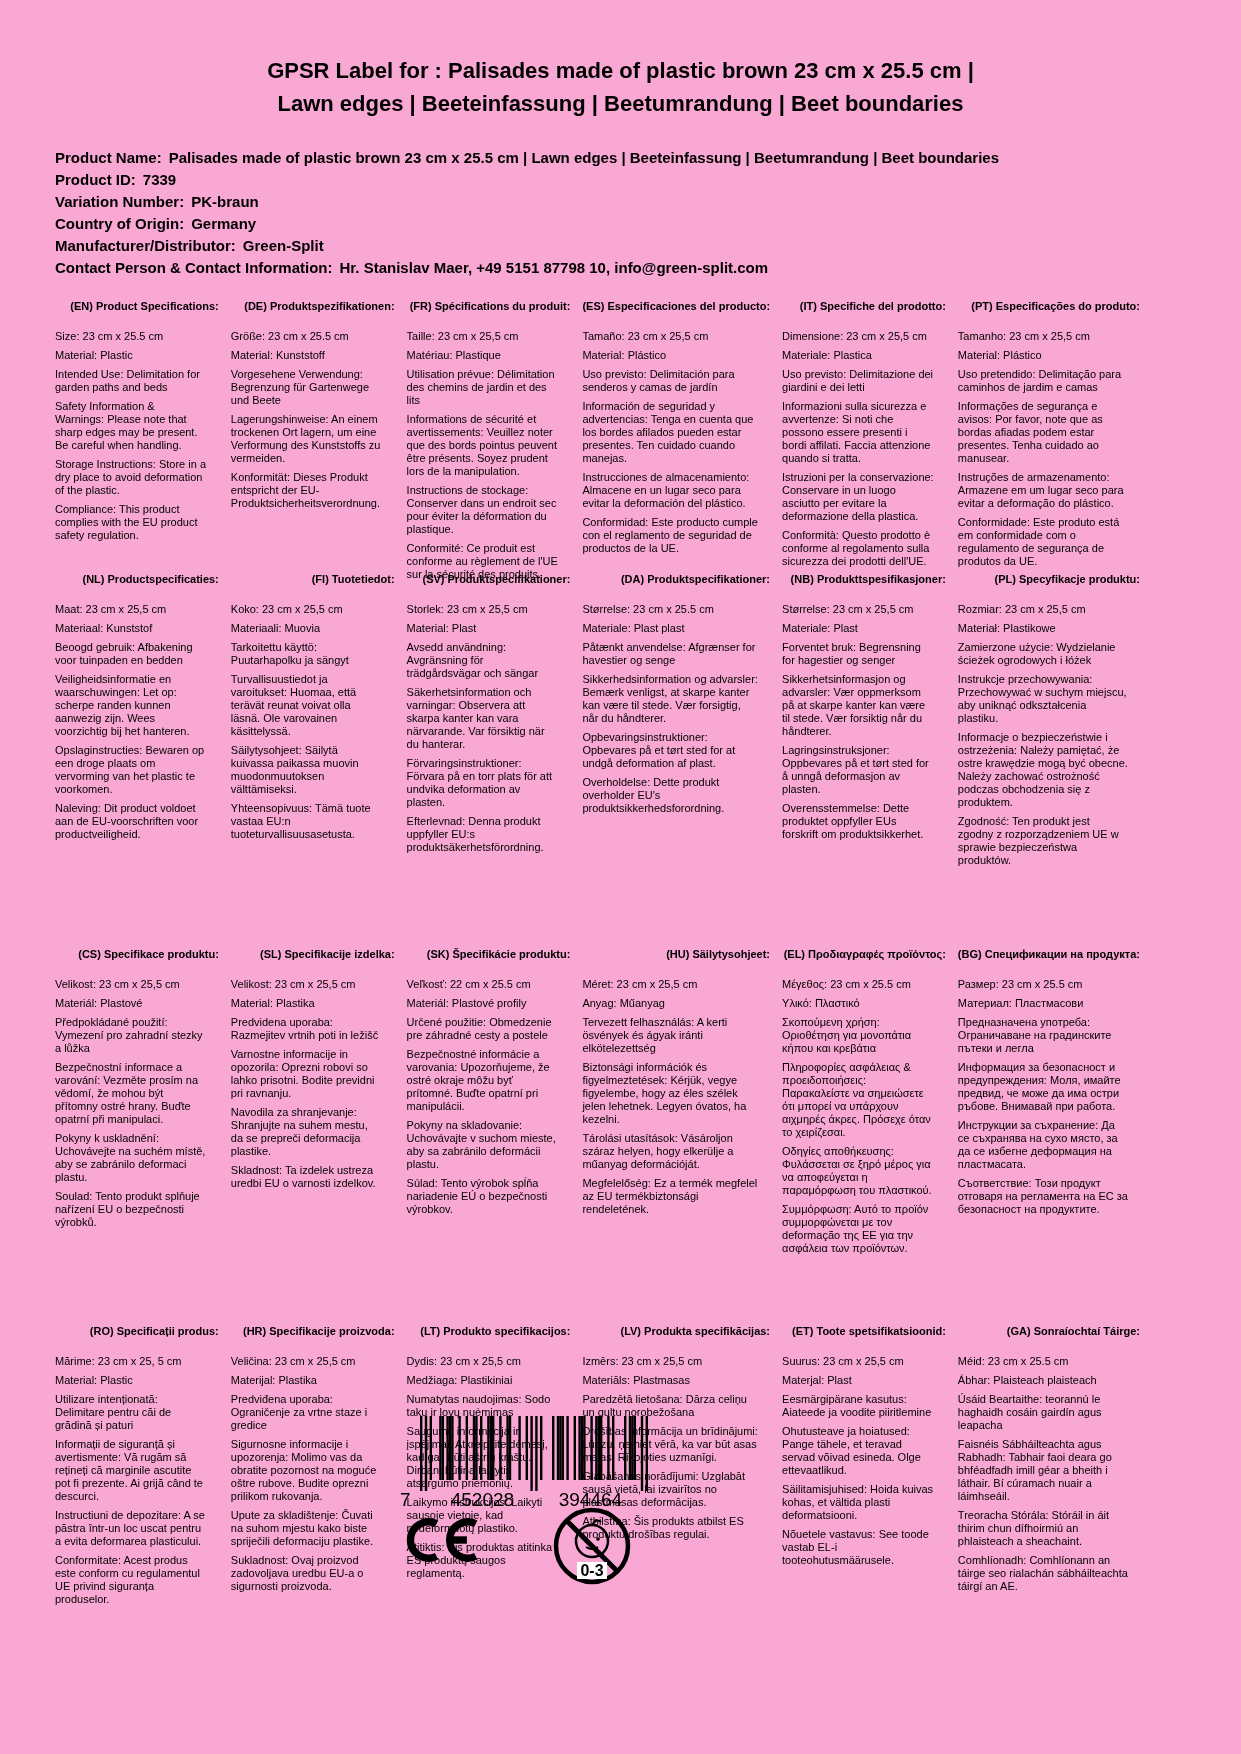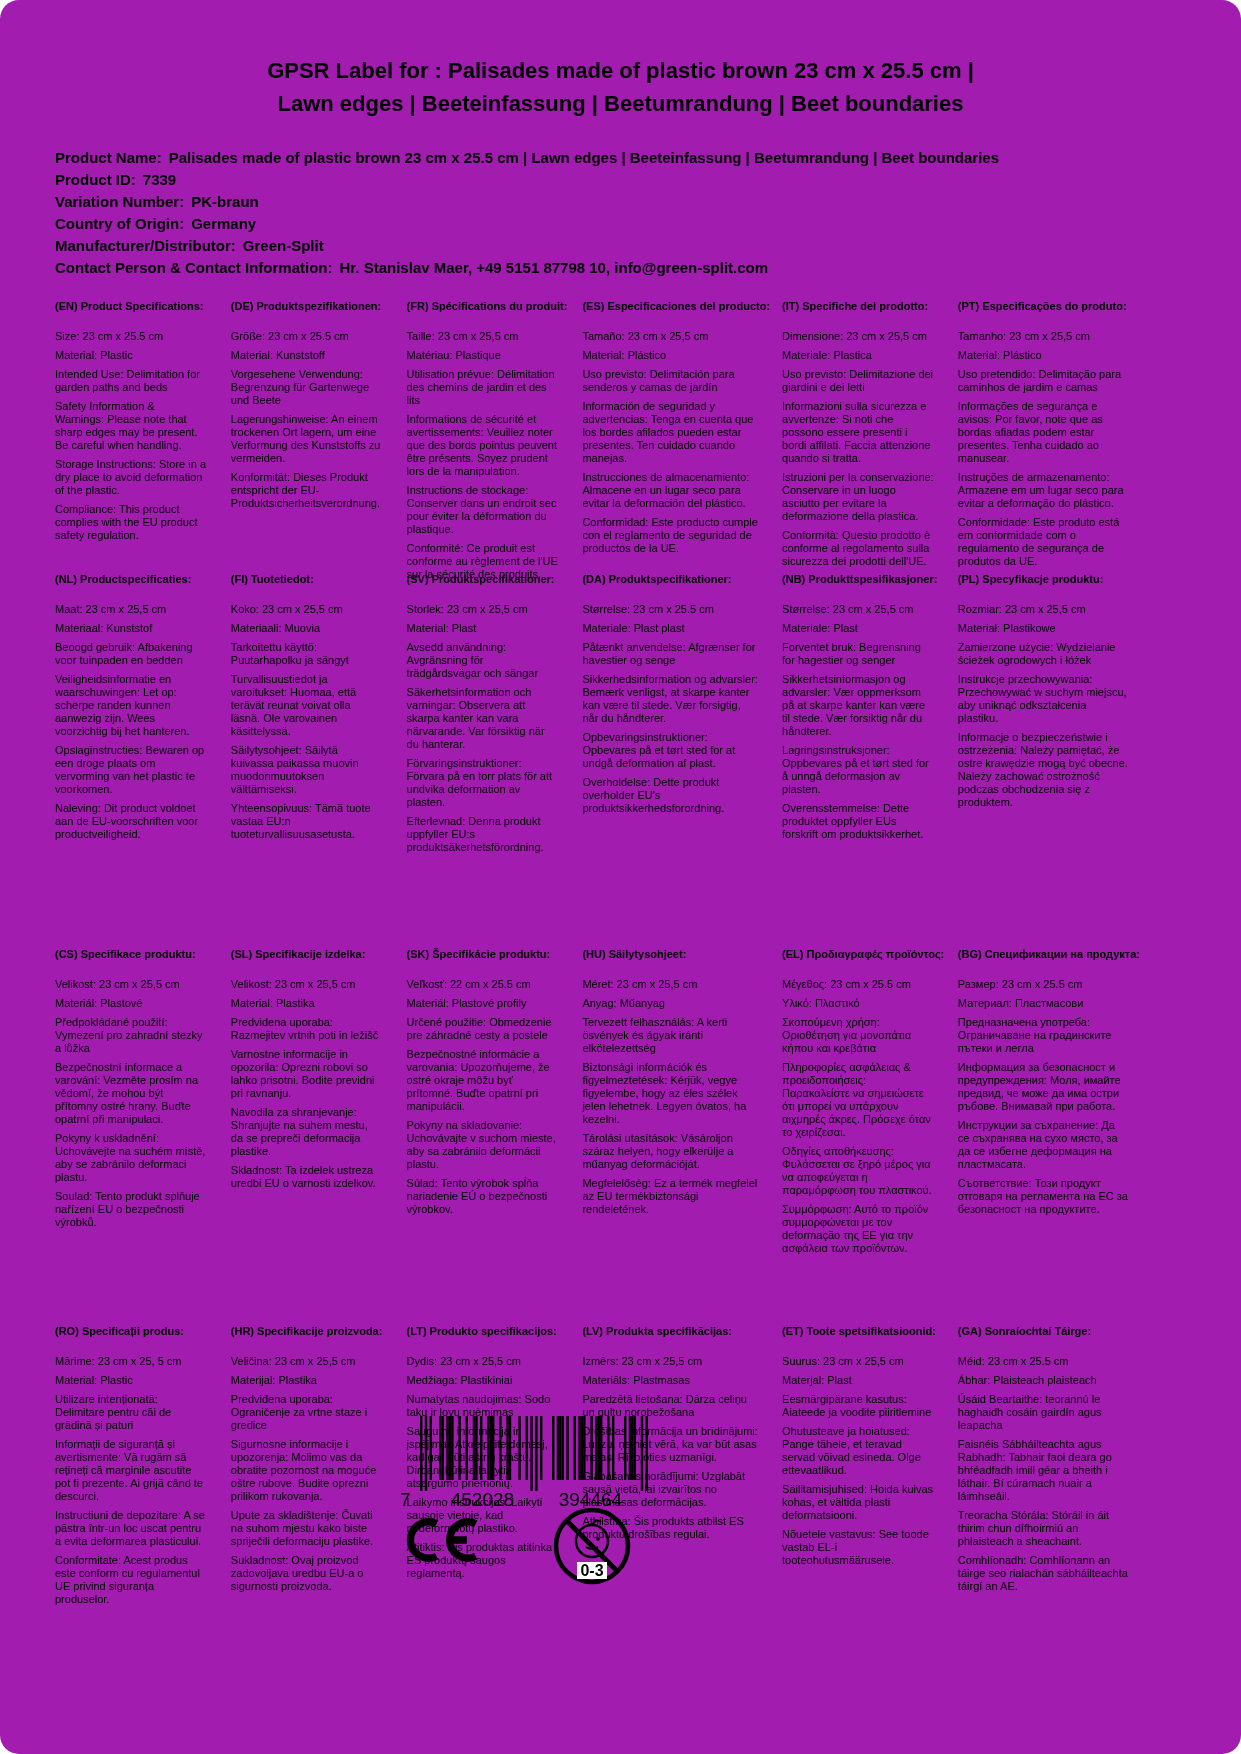--- a/index.html
+++ b/index.html
@@ -1,27 +1,27 @@
 <!DOCTYPE html>
 <html><head>
 <meta charset="utf-8">
 <style>
   html,body{margin:0;padding:0;background:#ffffff;}
-  .page{position:relative;width:1241px;height:1754px;background:#a21caf;color:#000;
-        font-family:"Liberation Sans",sans-serif;overflow:hidden;border-radius:19px;}
+  .page{position:relative;width:1241px;height:1754px;background:#f9a8d4;color:#000;
+        font-family:"Liberation Sans",sans-serif;overflow:hidden;}
   .title{position:absolute;top:54px;left:0;right:0;text-align:center;
          font-size:22px;font-weight:bold;line-height:33px;}
   .product-info{position:absolute;top:147px;left:55px;right:30px;font-size:15px;line-height:22px;}
   .info-label{font-weight:bold;margin-right:7px;}
   .info-value{font-weight:bold;}
   .spec-grid{position:absolute;top:300px;left:55px;width:1085px;display:grid;
              grid-template-columns:repeat(6,1fr);grid-template-rows:273px 375px 377px auto;
              column-gap:12px;}
   .spec-block{font-size:11px;line-height:13px;}
-  .spec-heading{font-size:11px;font-weight:bold;margin:0 0 1px 0;white-space:nowrap;}
+  .spec-heading{font-size:11px;font-weight:bold;margin:0 0 1px 0;white-space:nowrap;text-align:right;}
   .spec-line{margin:6px 0 0 0;padding-right:12px;}
   .spec-line.first{margin-top:17px;}
   .barcode{position:absolute;left:388px;top:1416px;}
   .ce-mark{position:absolute;left:404px;top:1516px;}
   .age-mark{position:absolute;left:548px;top:1500px;}
 </style>
 </head>
 <body>
 
 <div class="page">
@@ -193,20 +193,21 @@
       </div>
 
       <div class="spec-block">
         <h3 class="spec-heading">(PL) Specyfikacje produktu:</h3>
         <div class="spec-lines">
           <p class="spec-line first">Rozmiar: 23 cm x 25,5 cm</p>
           <p class="spec-line">Materiał: Plastikowe</p>
           <p class="spec-line">Zamierzone użycie: Wydzielanie ścieżek ogrodowych i łóżek</p>
           <p class="spec-line">Instrukcje przechowywania: Przechowywać w suchym miejscu, aby uniknąć odkształcenia plastiku.</p>
           <p class="spec-line">Informacje o bezpieczeństwie i ostrzeżenia: Należy pamiętać, że ostre krawędzie mogą być obecne. Należy zachować ostrożność podczas obchodzenia się z produktem.</p>
+          <p class="spec-line">Zgodność: Ten produkt jest zgodny z rozporządzeniem UE w sprawie bezpieczeństwa produktów.</p>
         </div>
       </div>
 
       <div class="spec-block">
         <h3 class="spec-heading">(CS) Specifikace produktu:</h3>
         <div class="spec-lines">
           <p class="spec-line first">Velikost: 23 cm x 25,5 cm</p>
           <p class="spec-line">Materiál: Plastové</p>
           <p class="spec-line">Předpokládané použití: Vymezení pro zahradní stezky a lůžka</p>
           <p class="spec-line">Bezpečnostní informace a varování: Vezměte prosím na vědomí, že mohou být přítomny ostré hrany. Buďte opatrní při manipulaci.</p>

